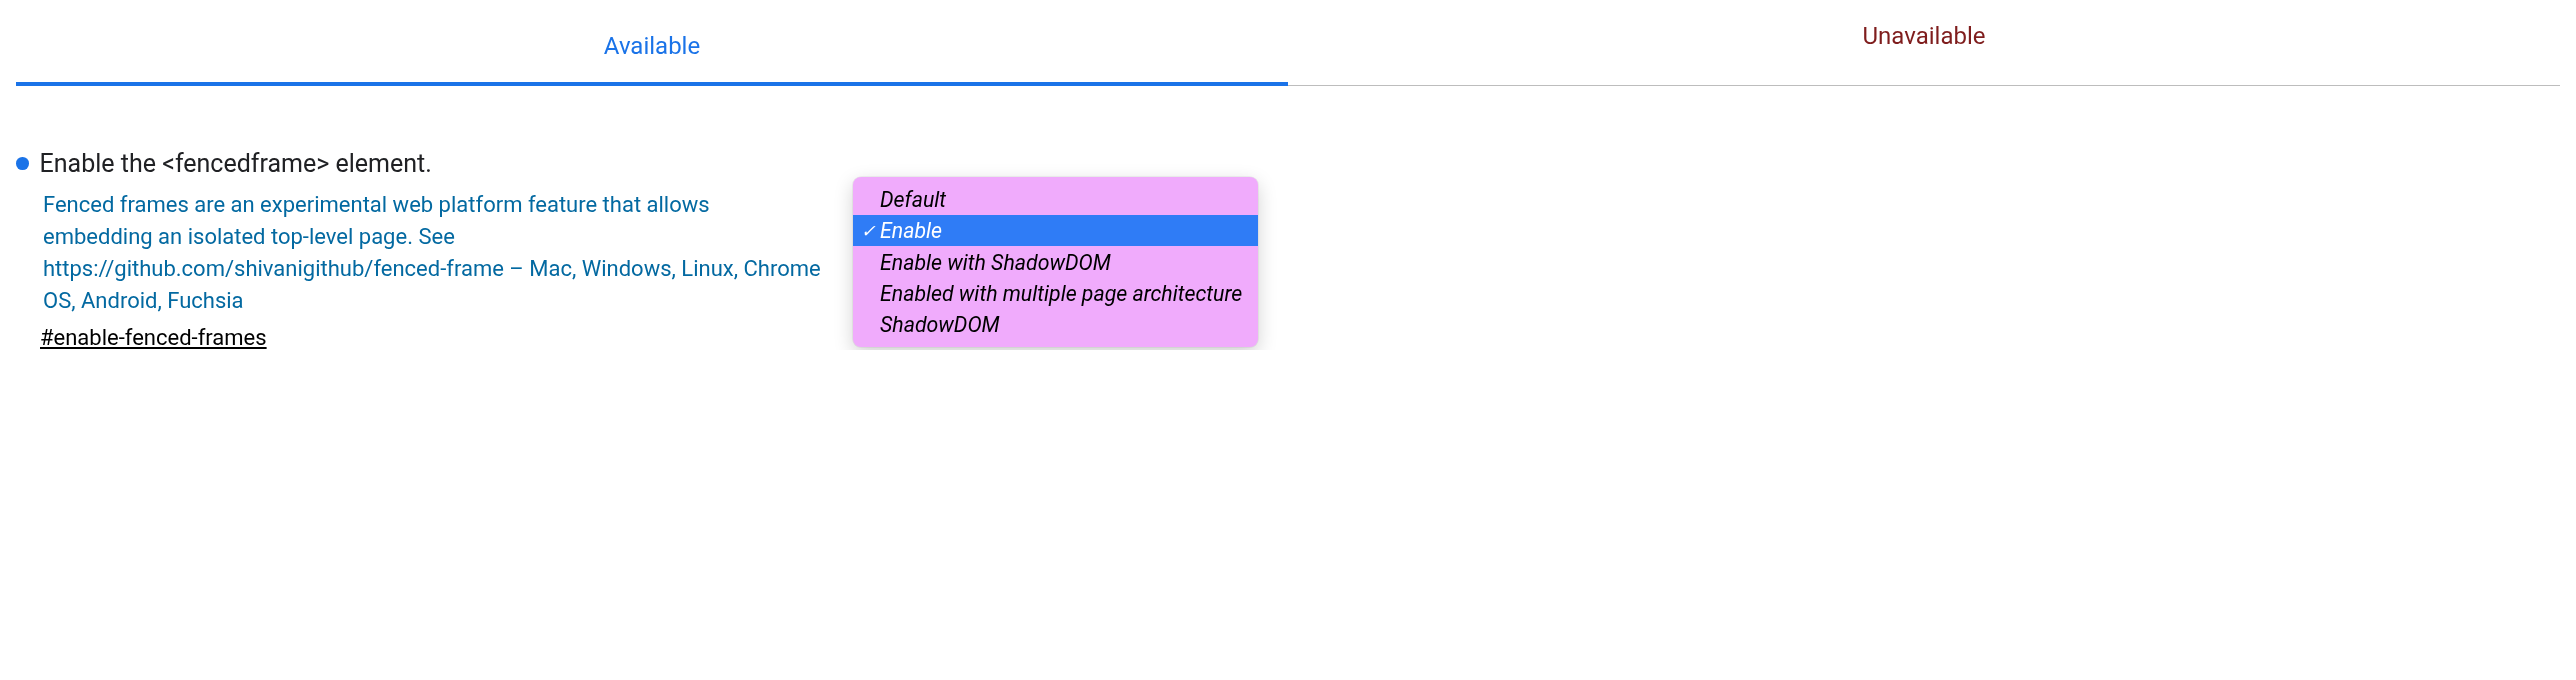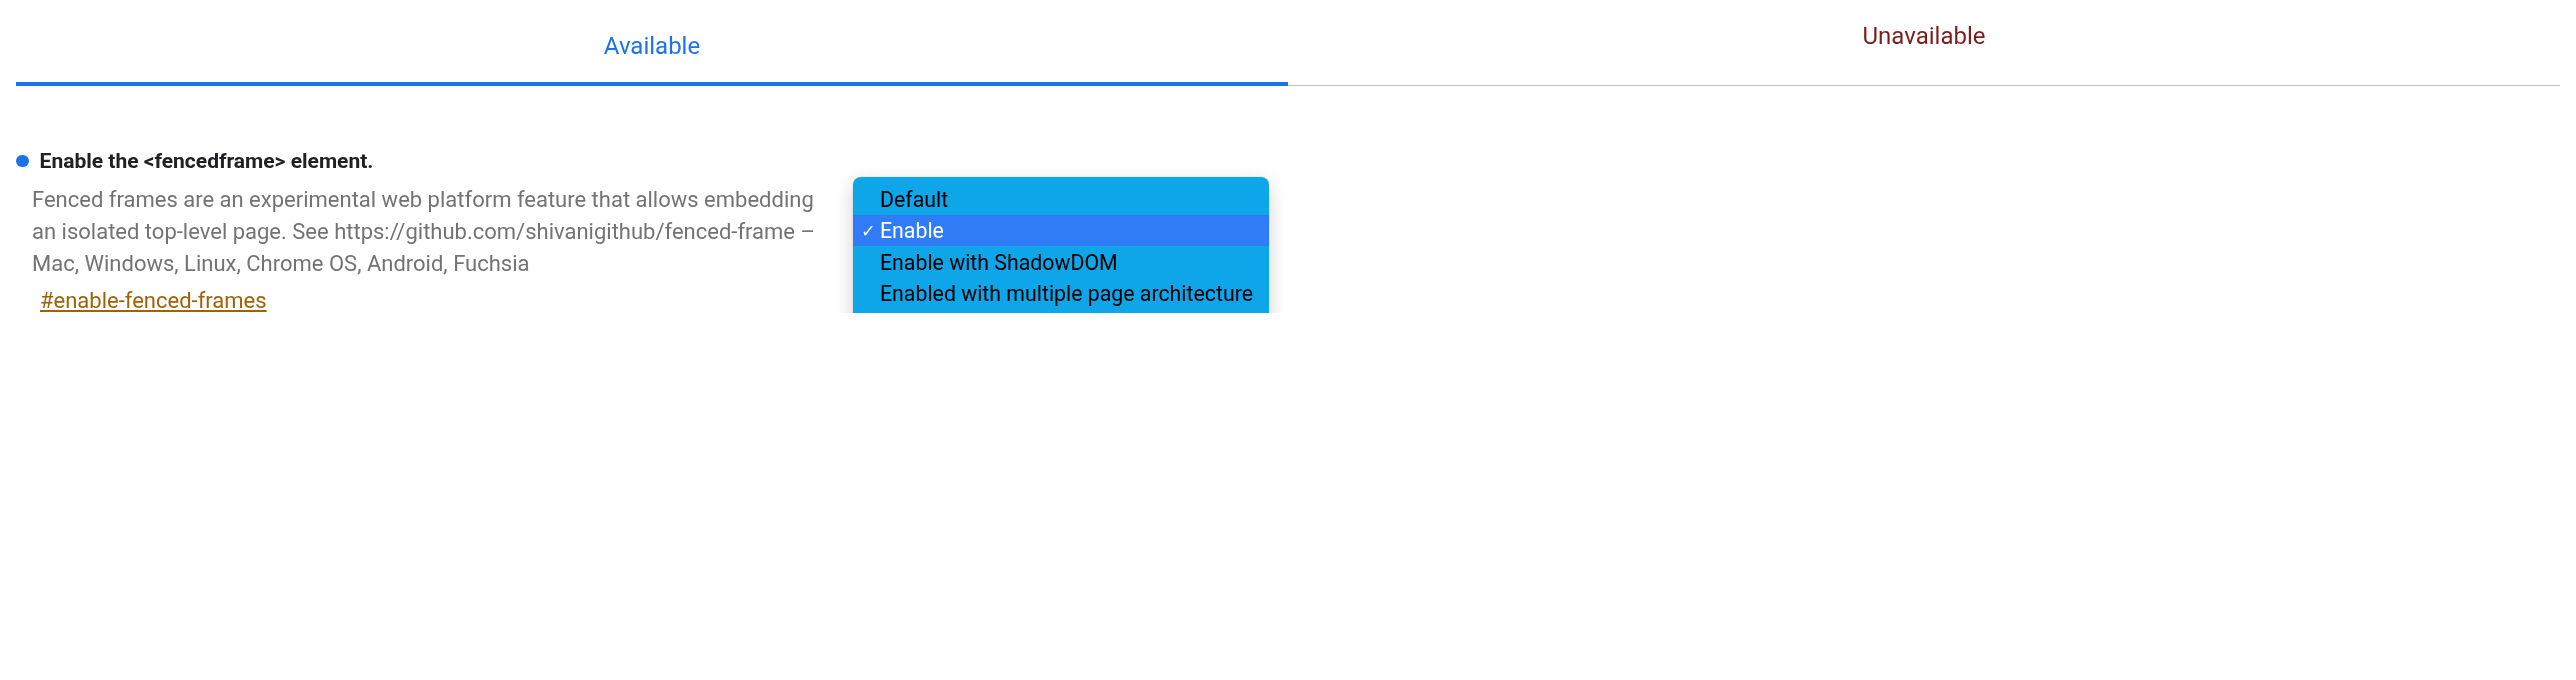--- a/index.html
+++ b/index.html
@@ -56,52 +56,53 @@
       margin-bottom: 11px;
     }
     .modified-dot {
       width: 12.6px;
       height: 12.6px;
       border-radius: 50%;
       background: #1a73e8;
       flex-shrink: 0;
     }
     .flag-title {
-      font-weight: 700;
+      font-weight: 400;
       color: #202124;
-      font-size: 21px;
+      font-size: 25px;
     }
     .flag-description {
-      color: #737373;
+      color: #0369a1;
       font-size: 22px;
       line-height: 1.45;
-      margin-left: 16px;
+      margin-left: 27px;
       margin-bottom: 8px;
     }
     .flag-anchor {
-      color: #a16207;
+      color: #000000;
       font-size: 22px;
       text-decoration: underline;
       margin-left: 24px;
       cursor: pointer;
     }
     .dropdown-wrapper {
       position: relative;
       margin-top: 28.4px;
     }
     .dropdown-menu {
       position: absolute;
       top: 0;
       left: 0;
-      background: #0ea5e9;
+      background: #f0abfc;
       border-radius: 8px;
       box-shadow: 0 6.3px 19px rgba(0,0,0,0.18), 0 0 0 0.8px rgba(0,0,0,0.06);
       min-width: 379px;
       padding: 6.3px 0;
       overflow: hidden;
+      font-style: italic;
     }
     .dropdown-option {
       padding: 3.2px 16px 3.2px 27px;
       font-size: 21.3px;
       cursor: pointer;
       position: relative;
       color: #000;
       white-space: nowrap;
     }
     .dropdown-option.selected {

